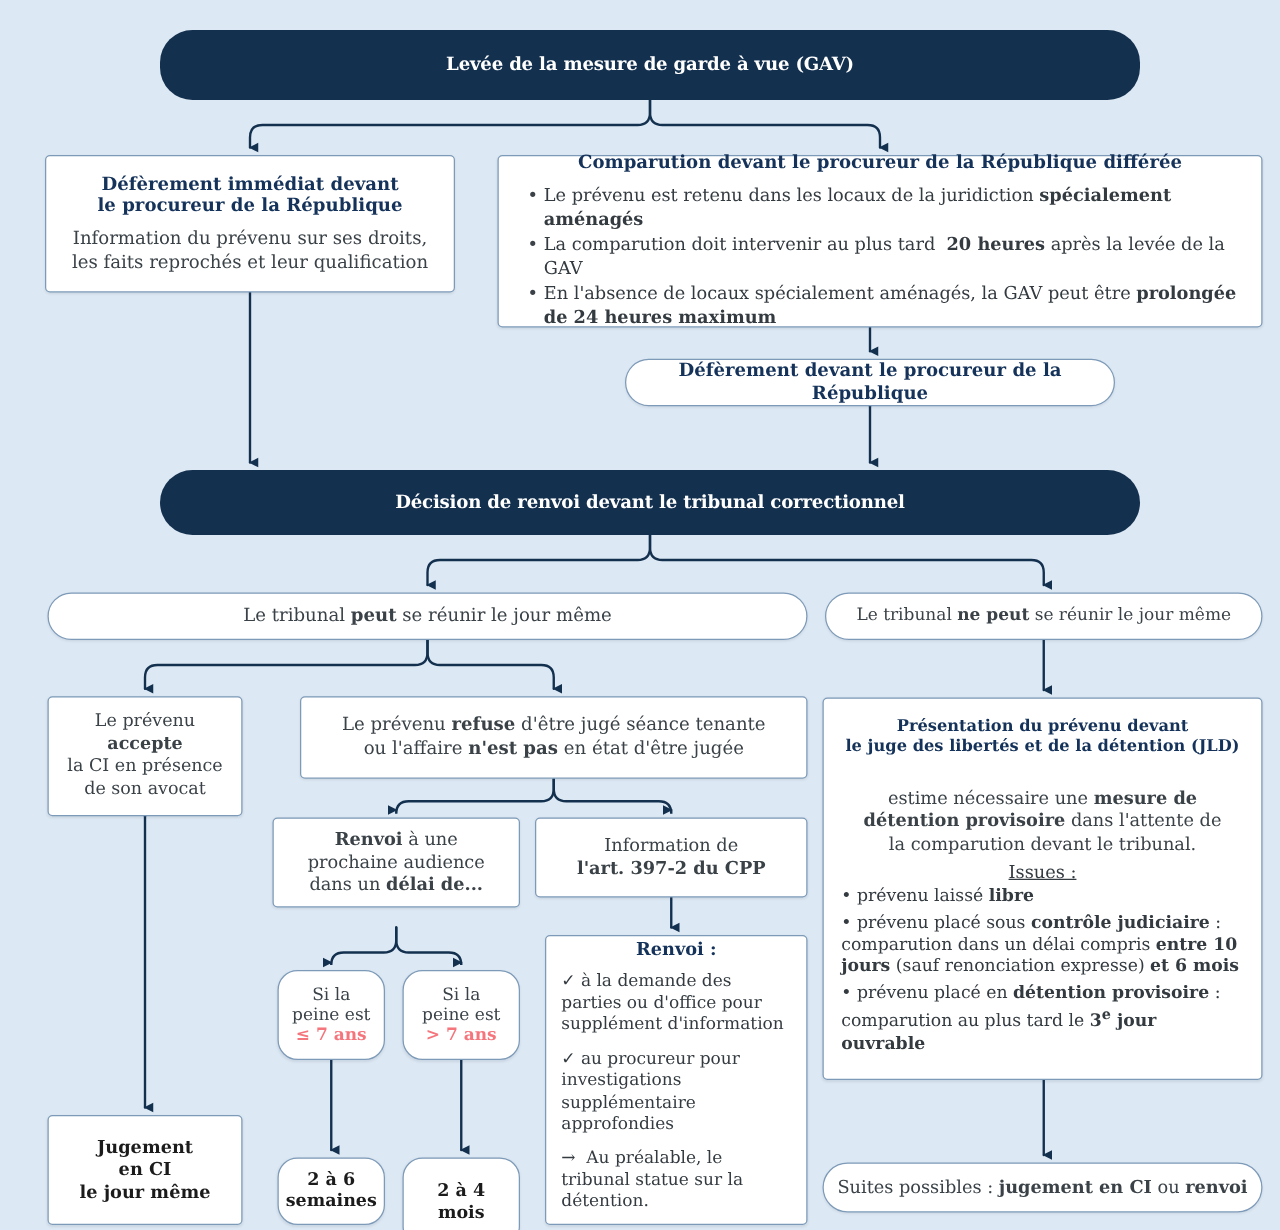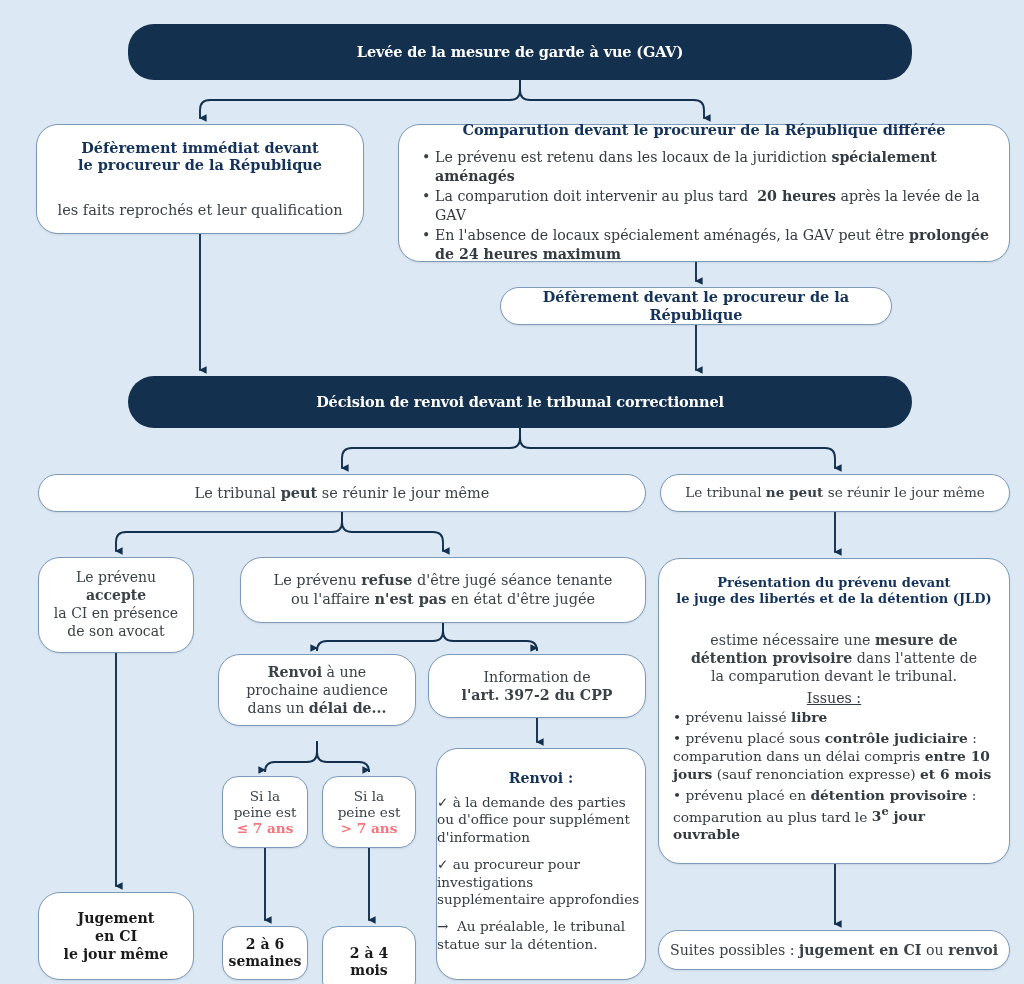--- a/index.html
+++ b/index.html
@@ -26,21 +26,21 @@
     width: 1024px;
     height: 984px;
     pointer-events: none;
     z-index: 1;
   }
   .node {
     position: absolute;
     box-sizing: border-box;
     background: #ffffff;
     border: 1.4px solid #7d9ab8;
-    border-radius: 22px;
+    border-radius: 4px;
     display: flex;
     flex-direction: column;
     justify-content: center;
     z-index: 2;
     box-shadow: 0 1px 2px rgba(40,60,85,0.10);
   }
   .node.dark {
     background: #13304f;
     border: none;
     border-radius: 26px;
@@ -111,21 +111,21 @@
   #n-peut         { left:38px;  top:474px;  width:608px; height:38px;  }
   #n-nepeut       { left:660px; top:474px;  width:350px; height:38px;  }
   #n-accepte      { left:38px;  top:557px;  width:156px; height:96px;  padding:6px 8px; }
   #n-refuse       { left:240px; top:557px;  width:406px; height:66px;  padding:18px 12px; }
   #n-renvoi-aud   { left:218px; top:654px;  width:198px; height:72px;  padding:2px 8px; }
   #n-art397       { left:428px; top:654px;  width:218px; height:64px;  padding:6px 8px; }
   #n-si-le7       { left:222px; top:776px;  width:86px;  height:72px;  padding:4px 4px; border-radius:16px;}
   #n-si-gt7       { left:322px; top:776px;  width:94px;  height:72px;  padding:4px 4px; border-radius:16px;}
   #n-2a6          { left:222px; top:926px;  width:86px;  height:54px;  padding:3px 3px; border-radius:16px;}
   #n-2a4          { left:322px; top:926px;  width:94px;  height:71px;  padding:3px 3px; border-radius:16px;}
-  #n-renvoi-det   { left:436px; top:748px;  width:210px; height:232px; padding:8px 0; }
+  #n-renvoi-det   { left:436px; top:748px;  width:210px; height:232px; padding:8px 12px; }
   #n-jugement-ci  { left:38px;  top:892px;  width:156px; height:88px;  padding:6px 8px; }
   #n-jld          { left:658px; top:558px;  width:352px; height:306px; padding:10px 14px; }
   #n-suites       { left:658px; top:930px;  width:352px; height:40px;  }
 
   #n-gav .title      { font-size:14.5px; }
   #n-decision .title { font-size:14.5px; }
   #n-deferred-imm .title { font-size:14.5px; margin-bottom:8px; }
   #n-deferred-imm .body  { font-size:14.5px; }
   #n-comparution .title  { font-size:14.5px; margin-bottom:4px; }
   #n-comparution ul.bul li { font-size:14.2px; }
@@ -197,21 +197,21 @@
   <div id="n-gav" class="node dark">
     <div class="title">Levée de la mesure de garde à vue (GAV)</div>
   </div>
 
   <div id="n-deferred-imm" class="node">
     <div class="title">
       <span>Défèrement immédiat devant</span><br>
       <span>le procureur de la République</span>
     </div>
     <div class="body">
-      <br>
+      <span>Information du prévenu sur ses droits,</span><br>
       <span>les faits reprochés et leur qualification</span>
     </div>
   </div>
 
   <div id="n-comparution" class="node">
     <div class="title">Comparution devant le procureur de la République différée</div>
     <ul class="bul">
       <li>Le prévenu est retenu dans les locaux de la juridiction <b>spécialement aménagés</b></li>
       <li>La comparution doit intervenir au plus tard&nbsp; <b>20 heures</b> après la levée de la GAV</li>
       <li>En l'absence de locaux spécialement aménagés, la GAV peut être <b>prolongée de 24 heures maximum</b></li>

